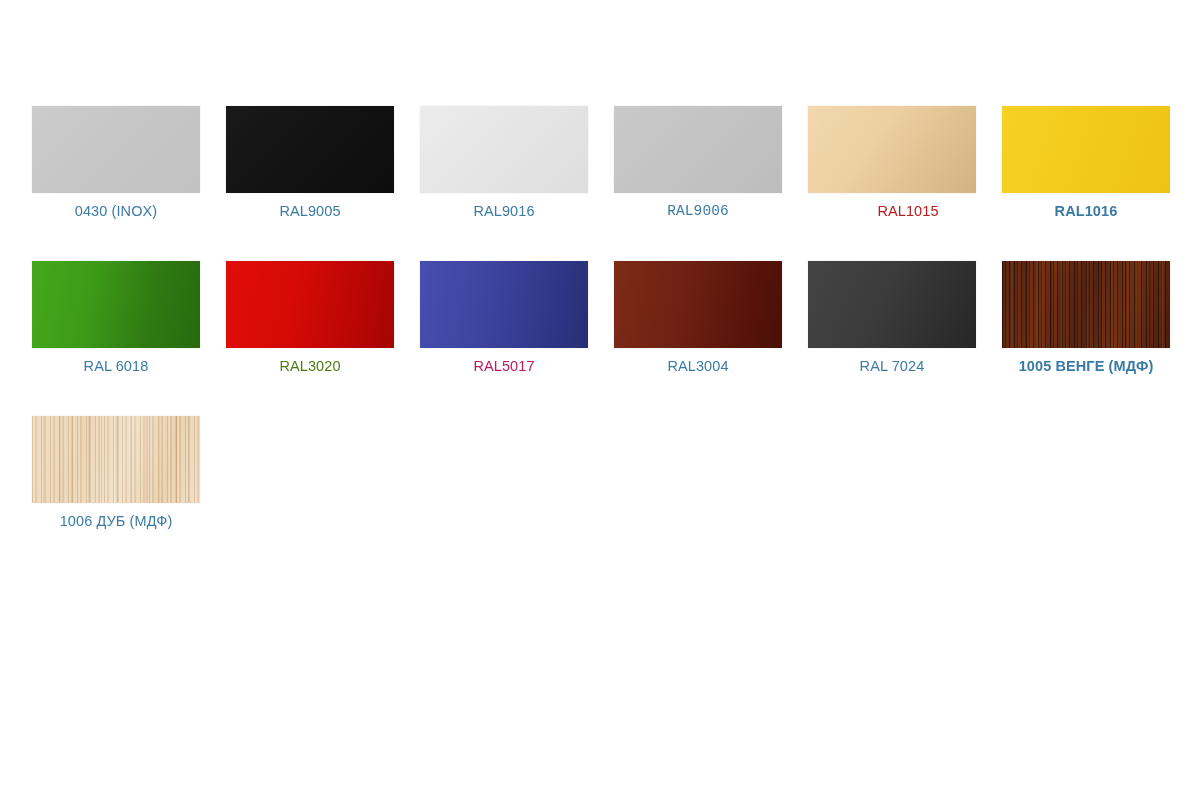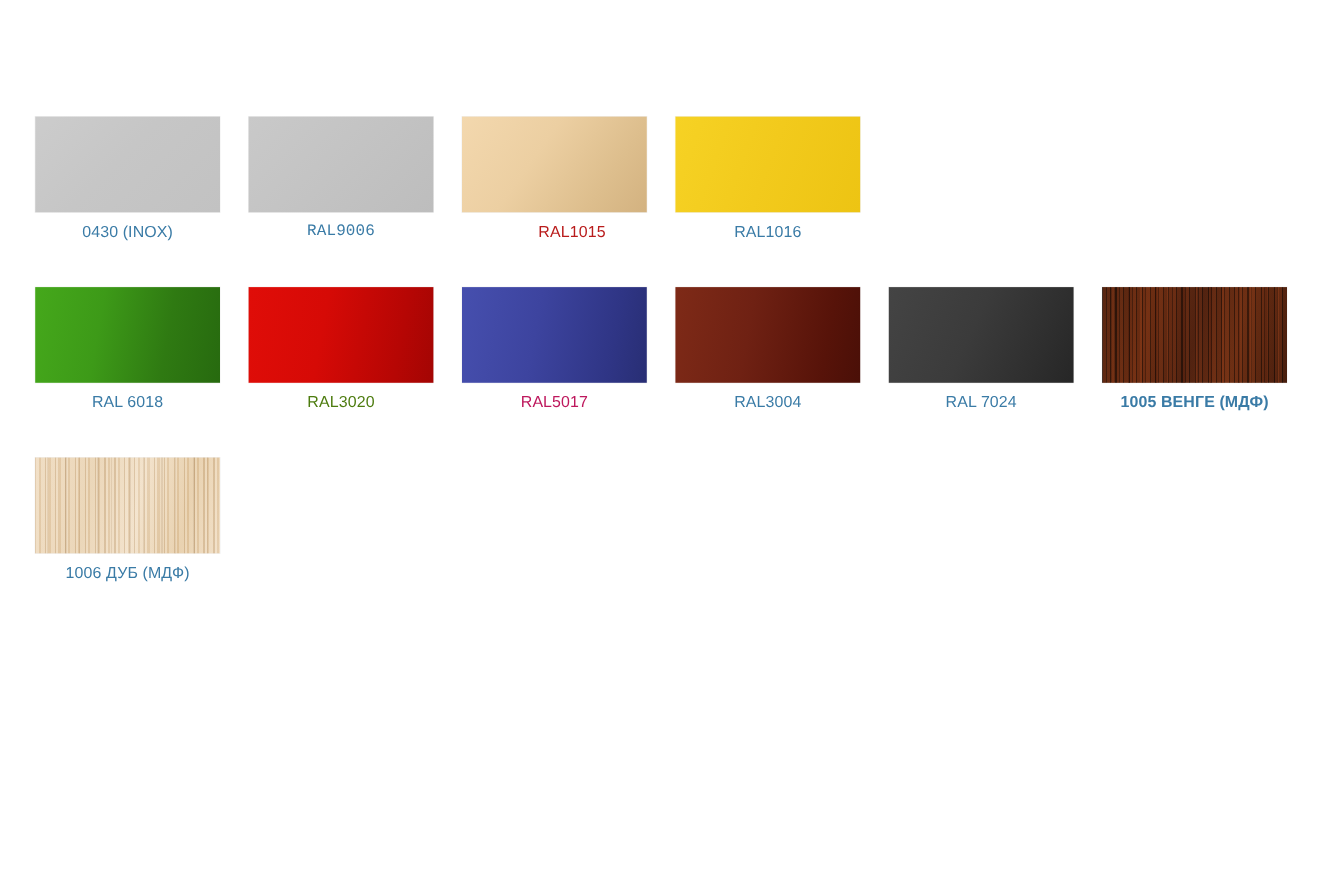--- a/index.html
+++ b/index.html
@@ -112,36 +112,48 @@
 
 <div id="swatch-gallery" style="background: rgb(255, 255, 255);">
     <div class="swatch-row">
       <div class="swatch-cell">
         <div class="swatch-chip fill-inox">
           <div class="grain"></div>
         </div>
         <div class="swatch-label" style="color: rgb(58, 123, 166);">0430 (INOX)</div>
       </div>
       <div class="swatch-cell">
+        <div class="swatch-chip fill-ral9005">
+          <div class="grain"></div>
+        </div>
+        <div class="swatch-label" style="color: rgb(58, 123, 166);">RAL9005</div>
+      </div>
+      <div class="swatch-cell">
+        <div class="swatch-chip fill-ral9016">
+          <div class="grain"></div>
+        </div>
+        <div class="swatch-label" style="color: rgb(58, 123, 166);">RAL9016</div>
+      </div>
+      <div class="swatch-cell">
         <div class="swatch-chip fill-ral9006">
           <div class="grain"></div>
         </div>
         <div class="swatch-label" style="color: rgb(58, 123, 166); font-family: Liberation Mono, monospace;">RAL9006</div>
       </div>
       <div class="swatch-cell">
         <div class="swatch-chip fill-ral1015">
           <div class="grain"></div>
         </div>
         <div class="swatch-label" style="color: #b91c1c; margin-left: 32px;">RAL1015</div>
       </div>
       <div class="swatch-cell">
         <div class="swatch-chip fill-ral1016">
           <div class="grain"></div>
         </div>
-        <div class="swatch-label" style="color: rgb(58, 123, 166);">RAL1016</div>
+        <div class="swatch-label" style="color: rgb(58, 123, 166); font-weight: bold;">RAL1016</div>
       </div>
     </div>
     <div class="swatch-row">
       <div class="swatch-cell">
         <div class="swatch-chip fill-ral6018">
           <div class="grain"></div>
         </div>
         <div class="swatch-label" style="color: rgb(58, 123, 166);">RAL 6018</div>
       </div>
       <div class="swatch-cell">

